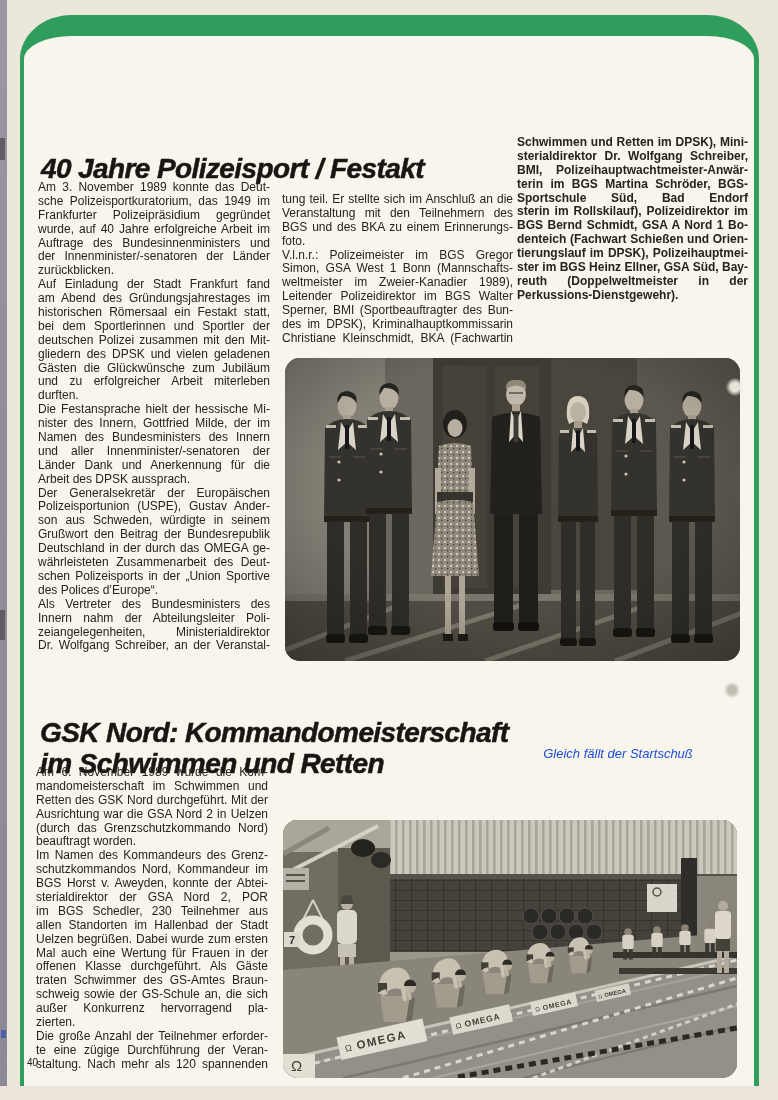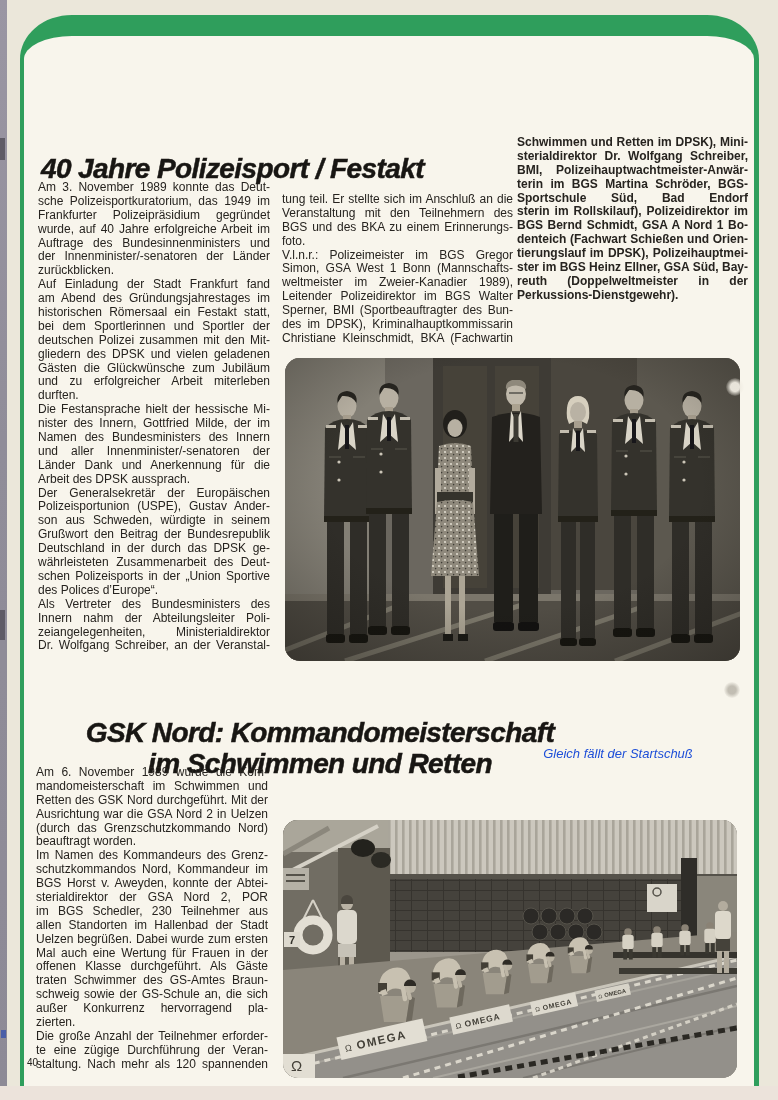--- a/index.html
+++ b/index.html
@@ -16,21 +16,21 @@
   .scan-edge-bottom{position:absolute;left:0;top:1086px;width:778px;height:14px;background:#ece3db;}
 
   .frame{position:absolute;left:20px;top:15px;width:739px;height:1071px;box-sizing:border-box;
     border-top:21px solid #2f9e5c;border-left:4px solid #2f9e5c;border-right:5px solid #2f9e5c;
     border-bottom:none;border-radius:52px 52px 0 0 / 44px 44px 0 0;
     background:#f8f5ec;}
 
   .headline{position:absolute;font-weight:bold;font-style:italic;
     color:#181613;-webkit-text-stroke:0.5px #181613;letter-spacing:-0.6px;white-space:nowrap;}
   #title1{left:41px;top:134px;font-size:28px;}
-  #title2{left:40px;top:694px;font-size:28px;line-height:31px;white-space:normal;width:560px;text-align:center;}
+  #title2{left:40px;top:694px;font-size:28px;line-height:31px;white-space:normal;width:560px;}
 
   .col{position:absolute;font-size:12px;line-height:13.9px;color:#26231f;}
   .ln{text-align:justify;text-align-last:justify;height:13.9px;line-height:13.9px;overflow:hidden;}
   .ln-last{text-align-last:left;}
   #a1c1{left:38px;top:181px;width:232px;}
   #a1c2{left:282px;top:181px;width:231px;margin-top:12px;}
   #a1c3{left:517px;top:136px;width:231px;font-weight:bold;}
   #a2c1{left:36px;top:766px;width:232px;}
 
   .photo{position:absolute;border-radius:15px;overflow:hidden;background:#6b675f;}
@@ -80,21 +80,21 @@
     <div class="ln">Die Festansprache hielt der hessische Mi-</div>
     <div class="ln">nister des Innern, Gottfried Milde, der im</div>
     <div class="ln">Namen des Bundesministers des Innern</div>
     <div class="ln">und aller Innenminister/-senatoren der</div>
     <div class="ln">Länder Dank und Anerkennung für die</div>
     <div class="ln ln-last">Arbeit des DPSK aussprach.</div>
     <div class="ln">Der Generalsekretär der Europäischen</div>
     <div class="ln">Polizeisportunion (USPE), Gustav Ander-</div>
     <div class="ln">son aus Schweden, würdigte in seinem</div>
     <div class="ln">Grußwort den Beitrag der Bundesrepublik</div>
-    <div class="ln">Deutschland in der durch das DPSK ge-</div>
+    <div class="ln">Deutschland in der durch das OMEGA ge-</div>
     <div class="ln">währleisteten Zusammenarbeit des Deut-</div>
     <div class="ln">schen Polizeisports in der „Union Sportive</div>
     <div class="ln ln-last">des Polices d’Europe“.</div>
     <div class="ln">Als Vertreter des Bundesministers des</div>
     <div class="ln">Innern nahm der Abteilungsleiter Poli-</div>
     <div class="ln">zeiangelegenheiten, Ministerialdirektor</div>
     <div class="ln">Dr. Wolfgang Schreiber, an der Veranstal-</div>
   </div>
 <div id="a1c2" class="col">
     <div class="ln">tung teil. Er stellte sich im Anschluß an die</div>

